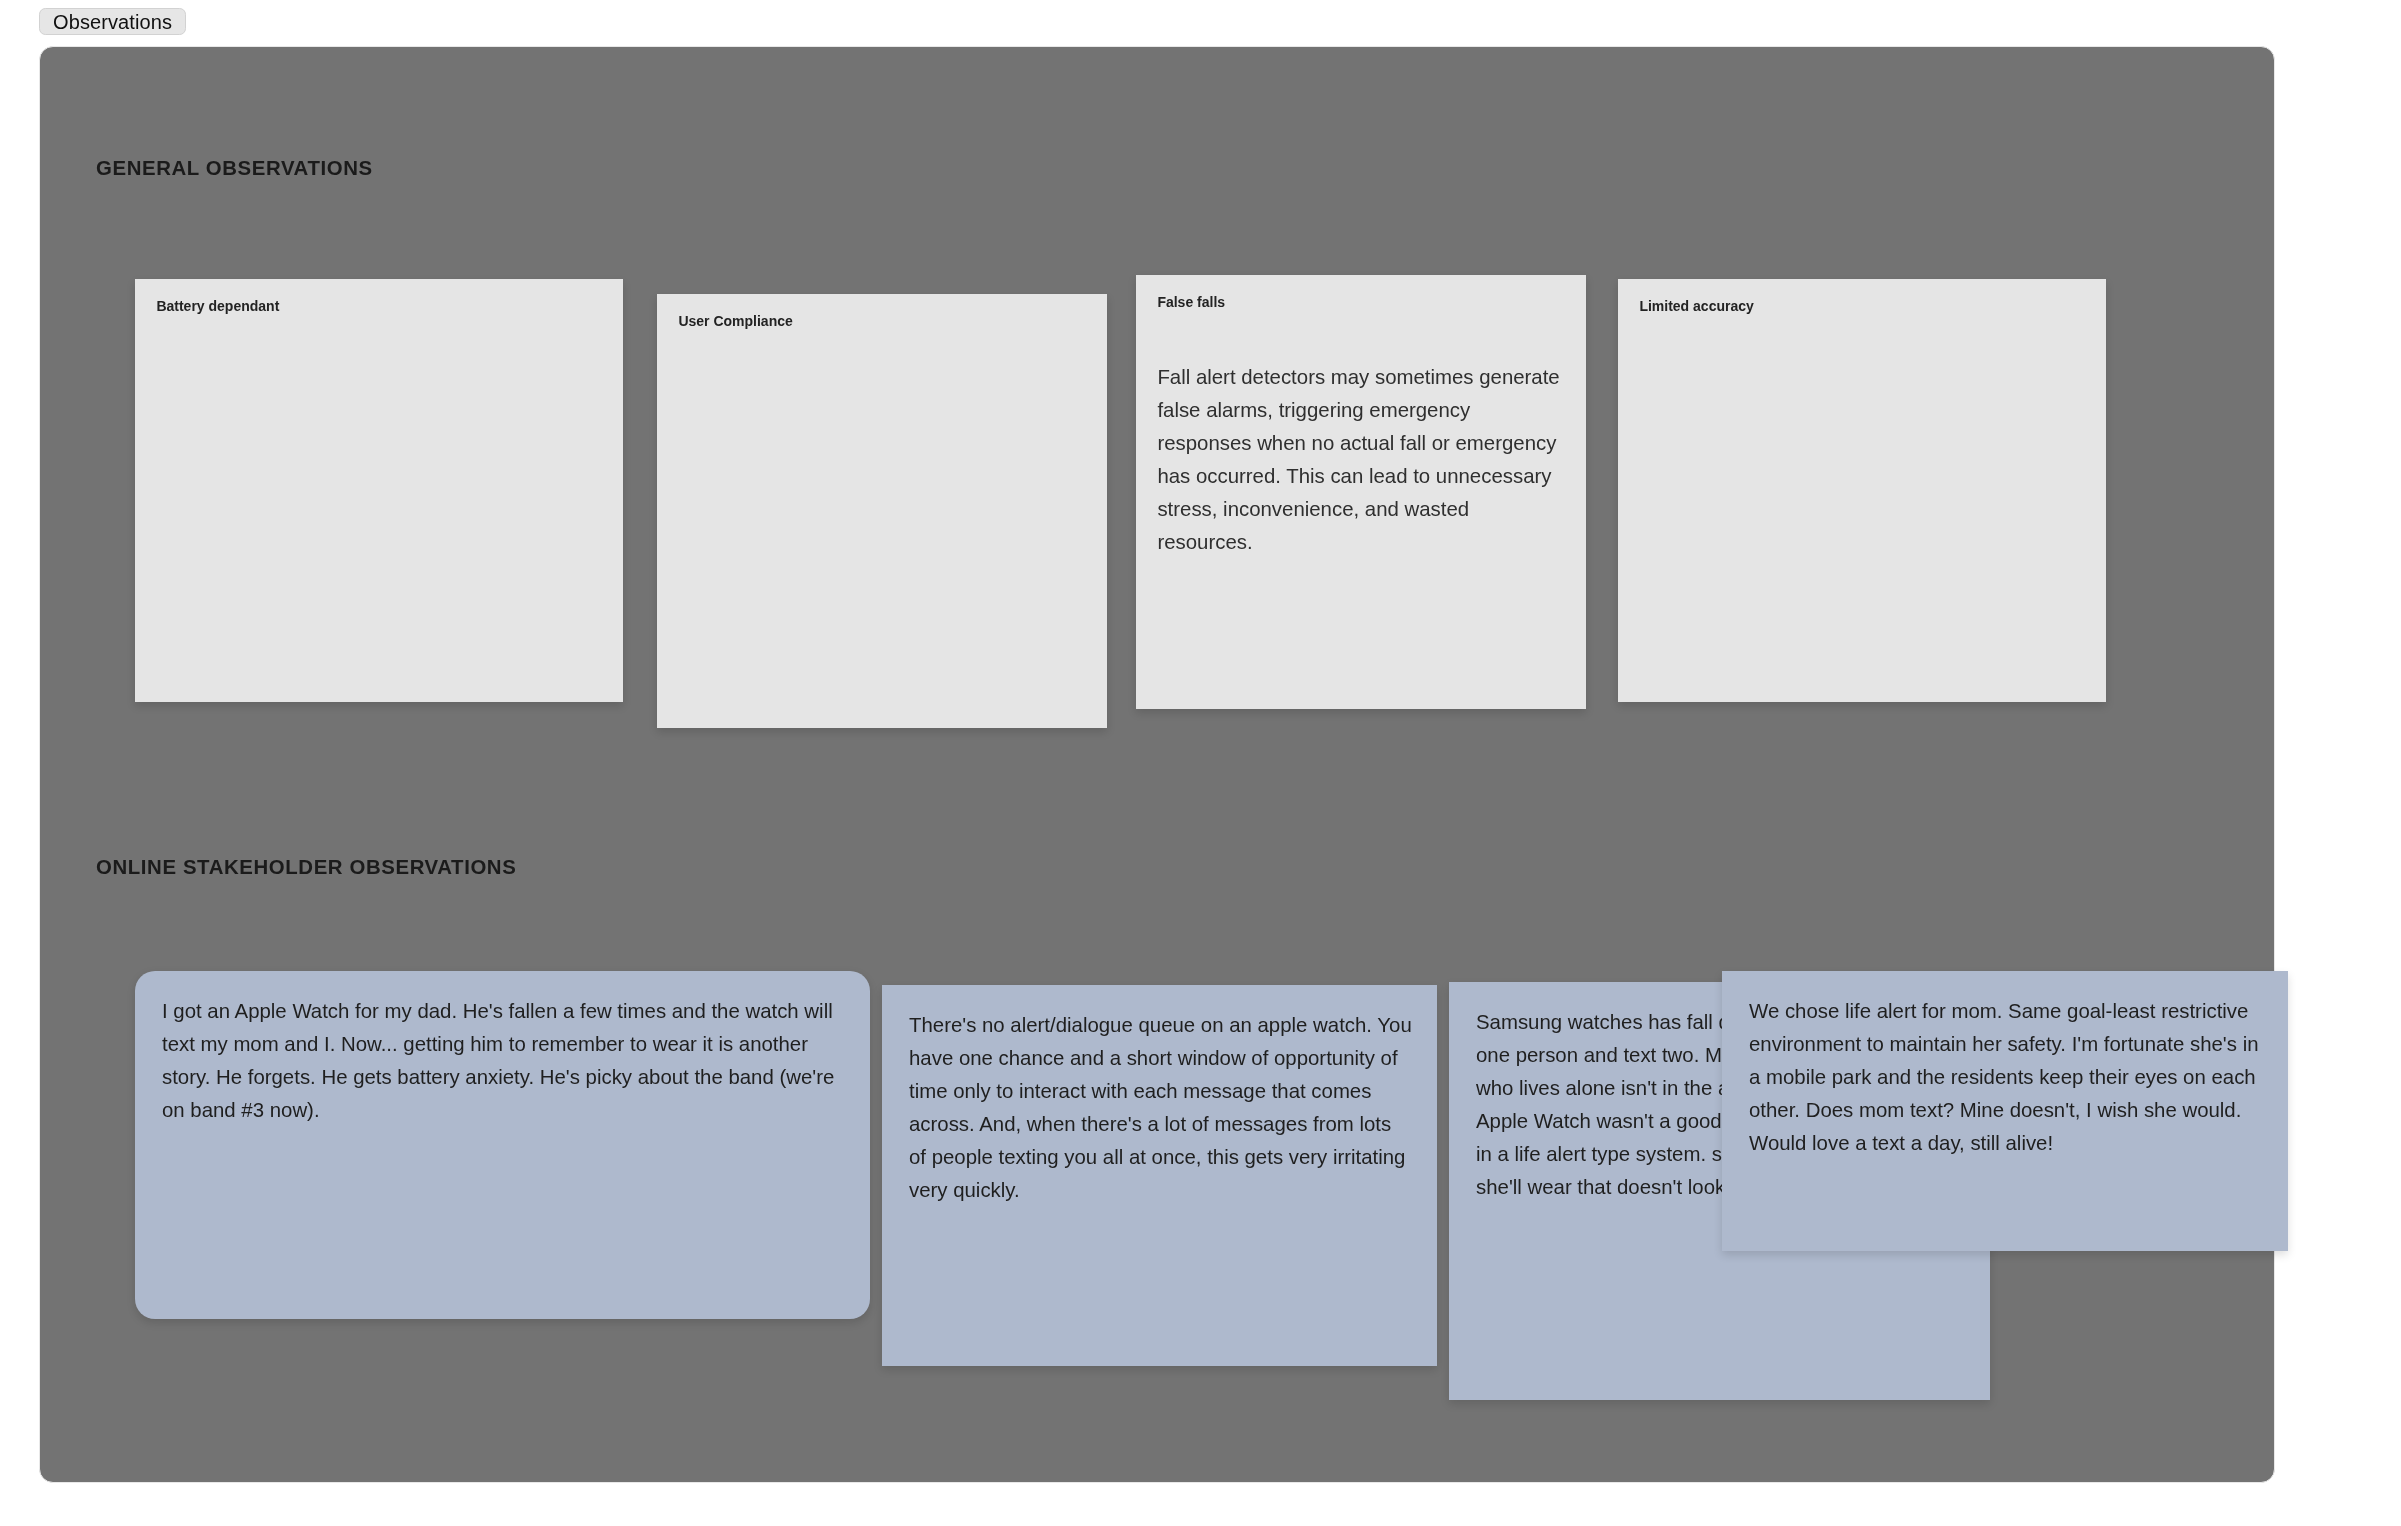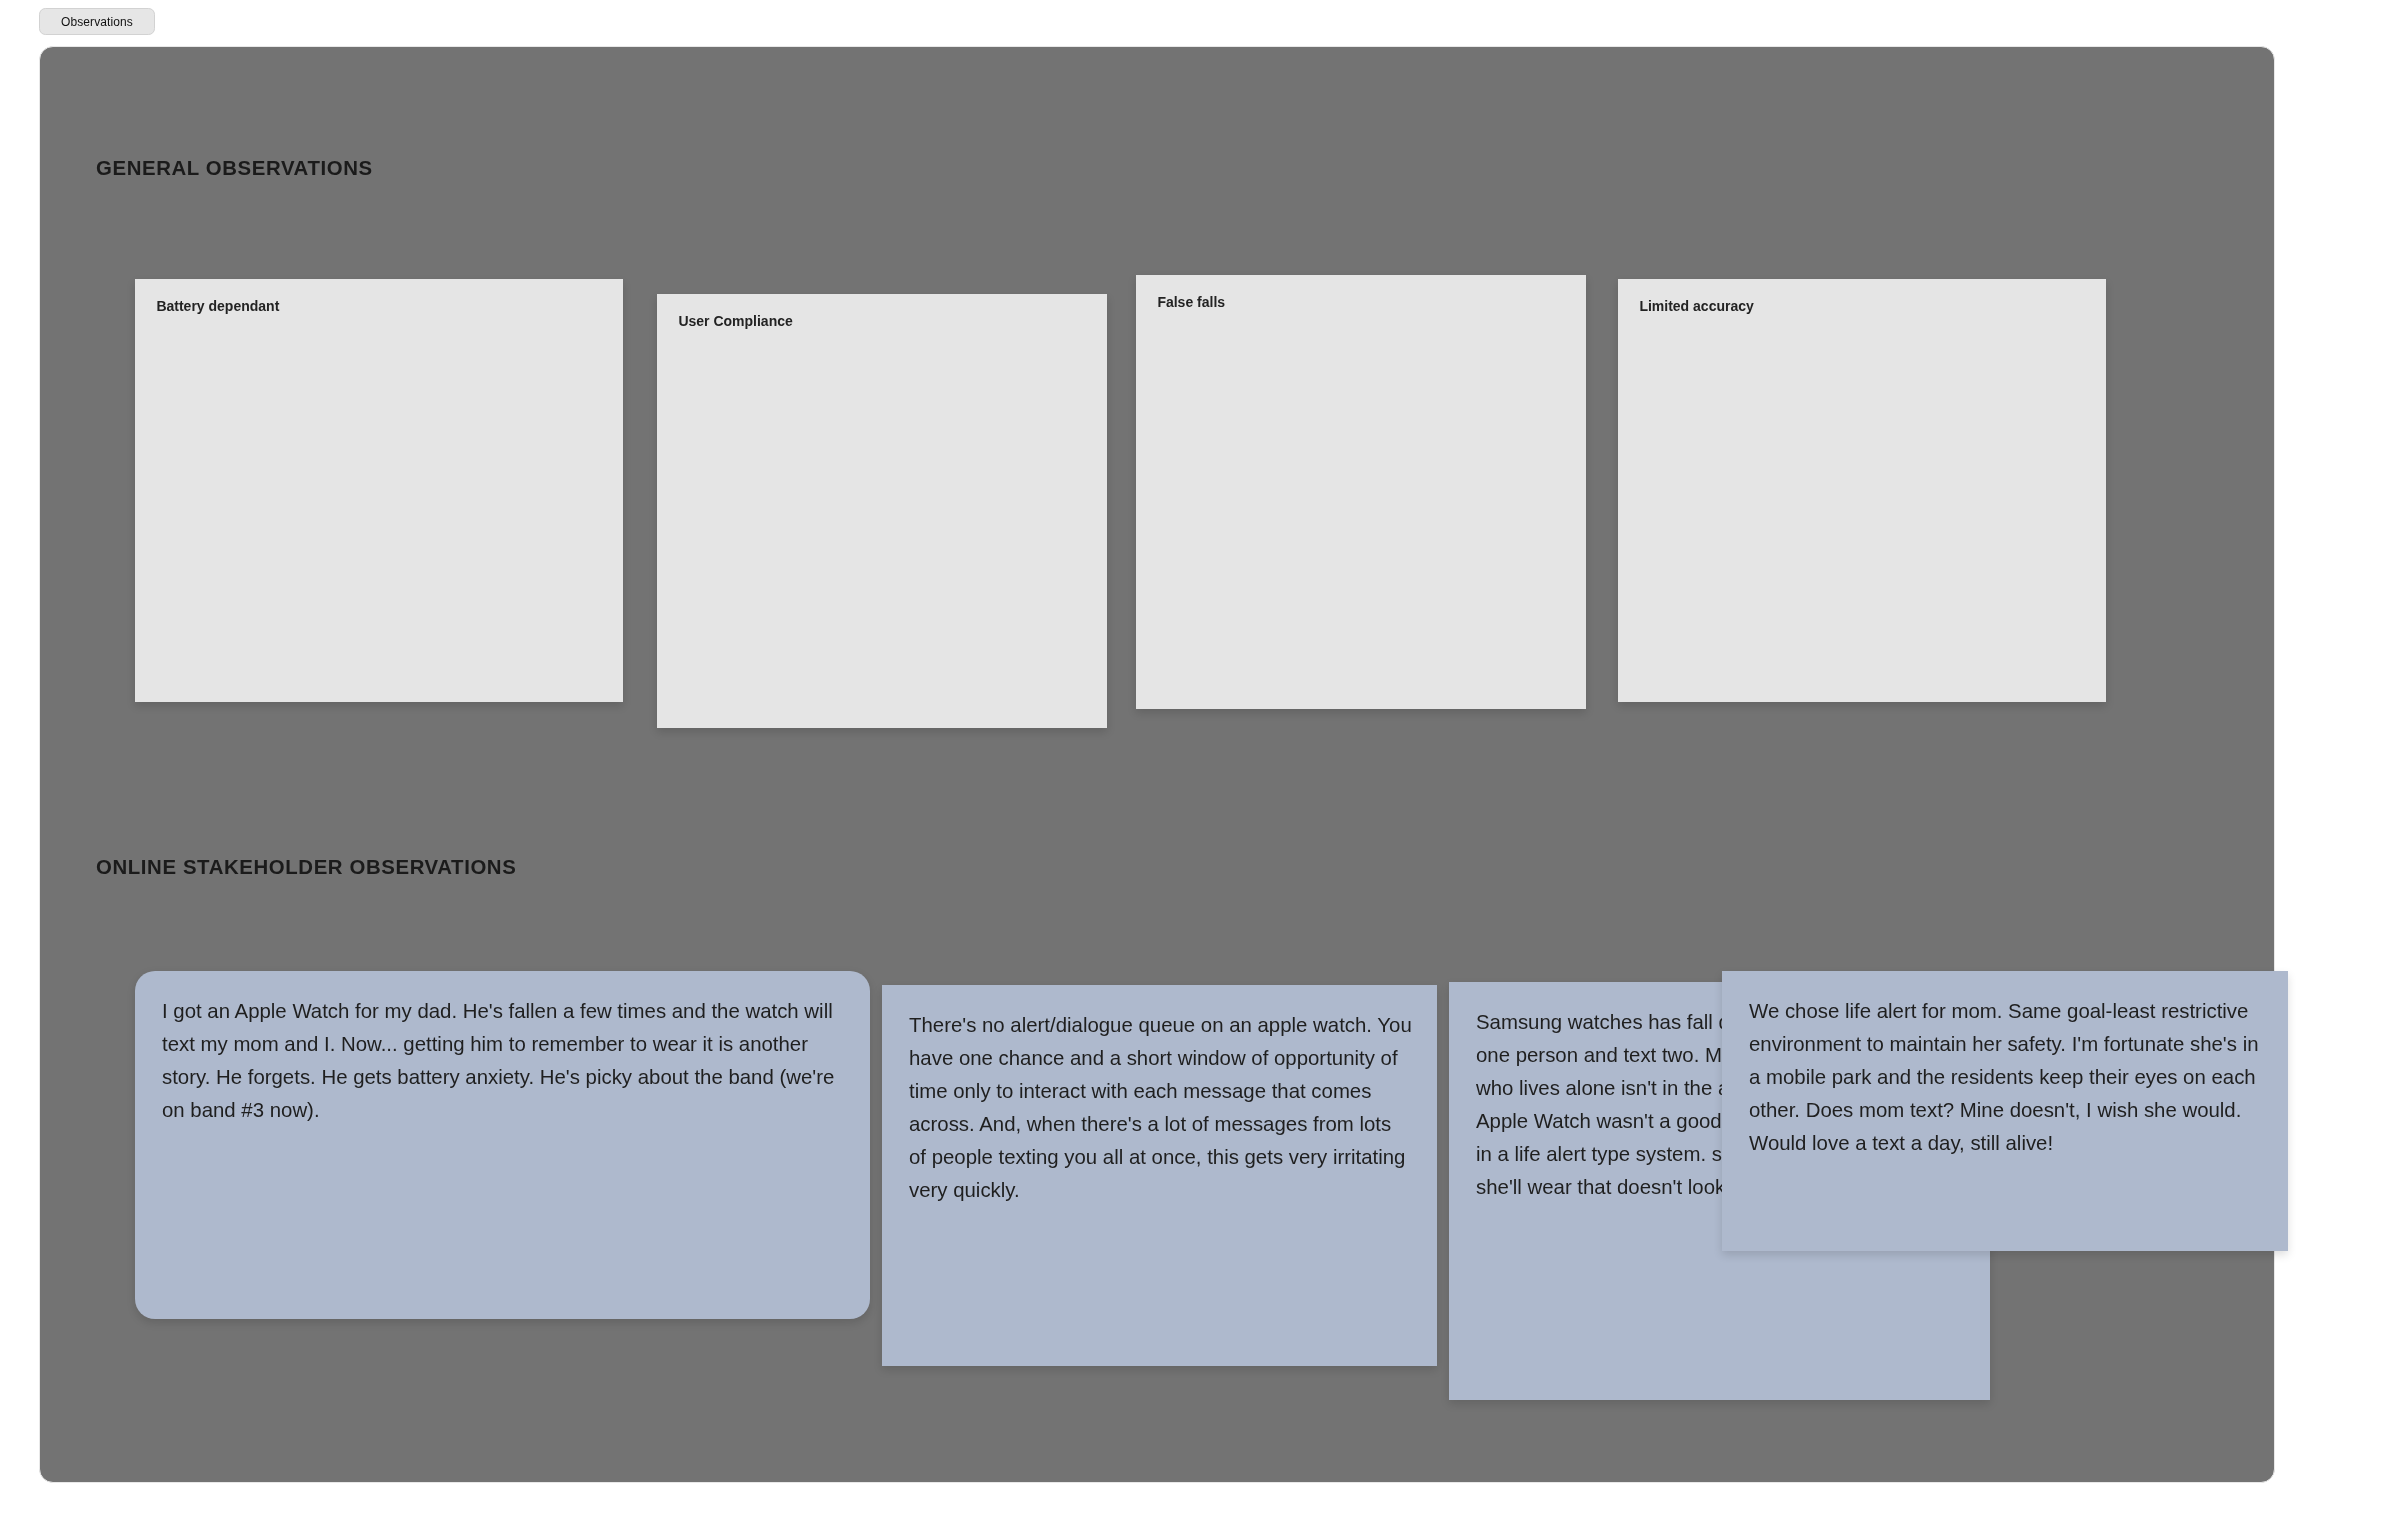--- a/index.html
+++ b/index.html
@@ -22,25 +22,25 @@
     left: 39px;
     top: 5.4px;
     height: 33px;
     display: flex;
     align-items: center;
   }
   .tab-chip {
     display: inline-flex;
     align-items: center;
     height: 27px;
-    padding: 0 21px;
+    padding: 0 13px;
     background: #e6e6e6;
     border: 0.5px solid #d2d2d2;
     border-radius: 6.4px;
-    font-size: 12px;
+    font-size: 20px;
     color: #111111;
     line-height: 1;
     letter-spacing: 0.1px;
     box-sizing: border-box;
   }
 
   
   .panel {
     position: absolute;
     left: 39px;
@@ -143,20 +143,21 @@
     <div class="gcard" id="gcard-0">
       <p class="gtitle">Battery dependant</p>
     </div>
 
     <div class="gcard" id="gcard-1">
       <p class="gtitle">User Compliance</p>
     </div>
 
     <div class="gcard" id="gcard-2">
       <p class="gtitle">False falls</p>
+      <p class="gbody">Fall alert detectors may sometimes generate false alarms, triggering emergency responses when no actual fall or emergency has occurred. This can lead to unnecessary stress, inconvenience, and wasted resources.</p>
     </div>
 
     <div class="gcard" id="gcard-3">
       <p class="gtitle">Limited accuracy</p>
     </div>
 
   </div>
 
   <div class="section-title" id="online-title">ONLINE STAKEHOLDER OBSERVATIONS</div>
 

